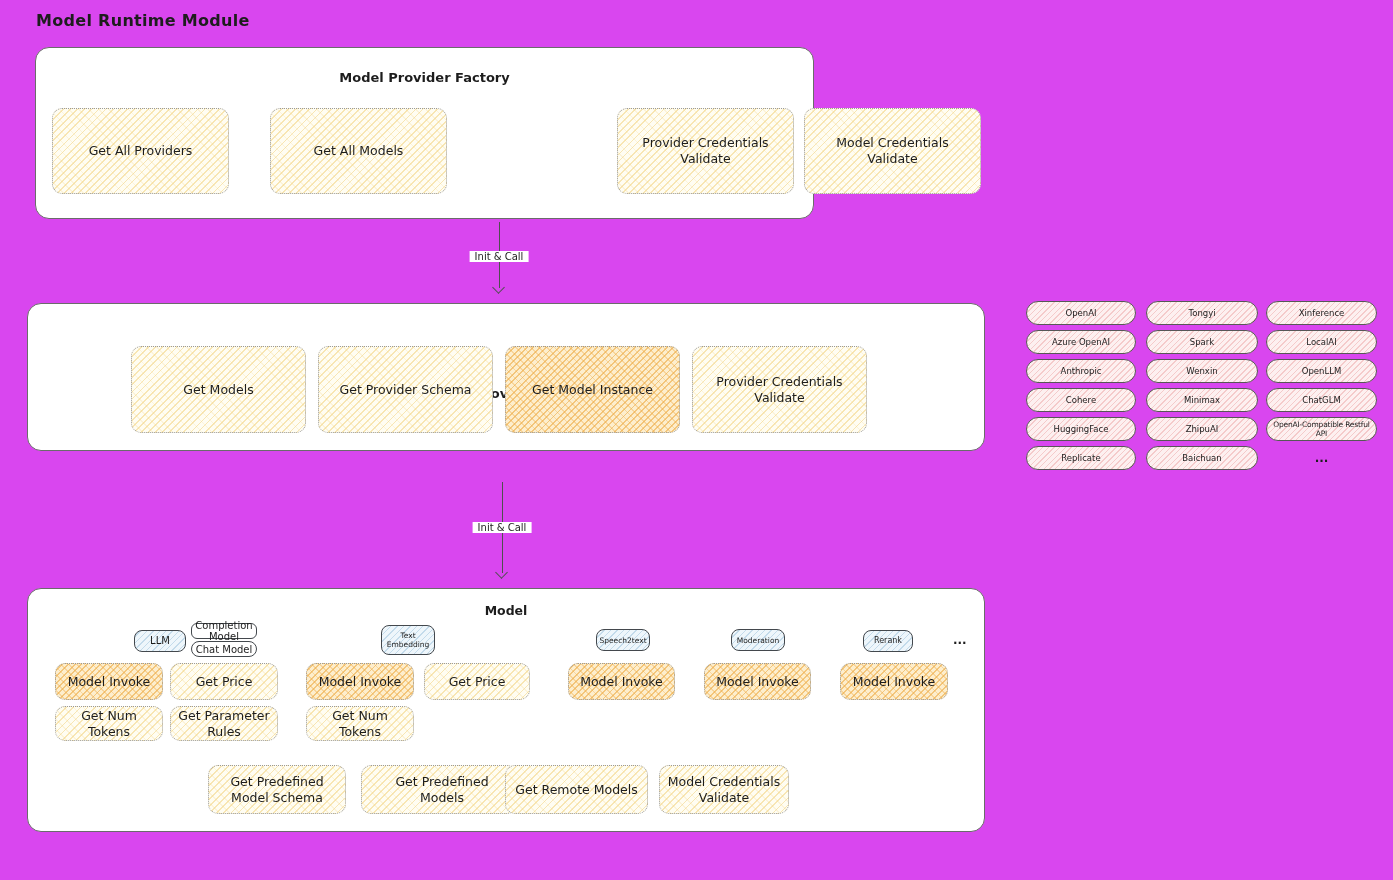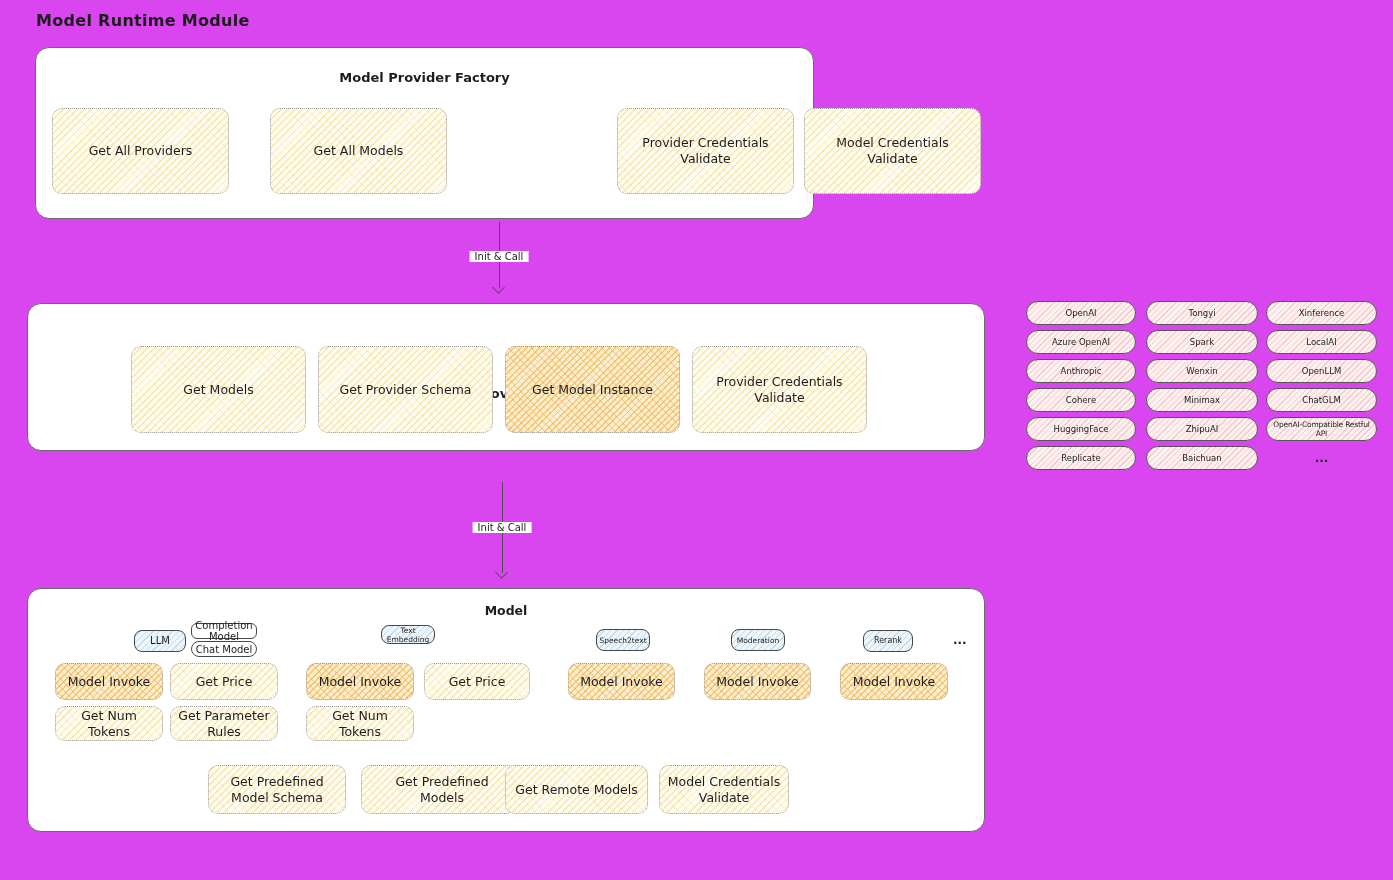--- a/index.html
+++ b/index.html
@@ -110,21 +110,21 @@
   <div class="arrow-line" style="left:502px; top:482px; height:91px;"></div>
   <div class="arrow-head" style="left:497px; top:568px;"></div>
   <div class="arrow-label" style="left:502px; top:522px;">Init &amp; Call</div>
 
   <div class="bigbox stack" style="left:27px; top:588px; width:958px; height:244px;">
     <div class="box-title" style="top:14px; font-size:12.5px;">Model</div>
 
     <div class="tab" style="left:106px; top:41px; width:52px; height:22px; font-size:10px;">LLM</div>
     <div class="subtab" style="left:163px; top:34px; width:66px; height:16px;">Completion Model</div>
     <div class="subtab" style="left:163px; top:52px; width:66px; height:16px;border-radius:8px;">Chat Model</div>
-    <div class="tab" style="left:353px; top:36px; width:54px; height:19px;">Text Embedding</div>
+    <div class="tab" style="left:353px; top:36px; width:54px; height:30px;">Text Embedding</div>
     <div class="tab" style="left:568px; top:40px; width:54px; height:22px;">Speech2text</div>
     <div class="tab" style="left:703px; top:40px; width:54px; height:22px;">Moderation</div>
     <div class="tab" style="left:835px; top:41px; width:50px; height:22px; font-size:8px;">Rerank</div>
     <div class="more-text" style="left:925px; top:44px;">...</div>
 
     <div class="op hl" style="left:27px;  top:74px; width:108px; height:37px;">Model Invoke</div>
     <div class="op" style="left:142px; top:74px; width:108px; height:37px;">Get Price</div>
     <div class="op hl" style="left:278px; top:74px; width:108px; height:37px;">Model Invoke</div>
     <div class="op" style="left:396px; top:74px; width:106px; height:37px;">Get Price</div>
     <div class="op hl" style="left:540px; top:74px; width:107px; height:37px;">Model Invoke</div>

